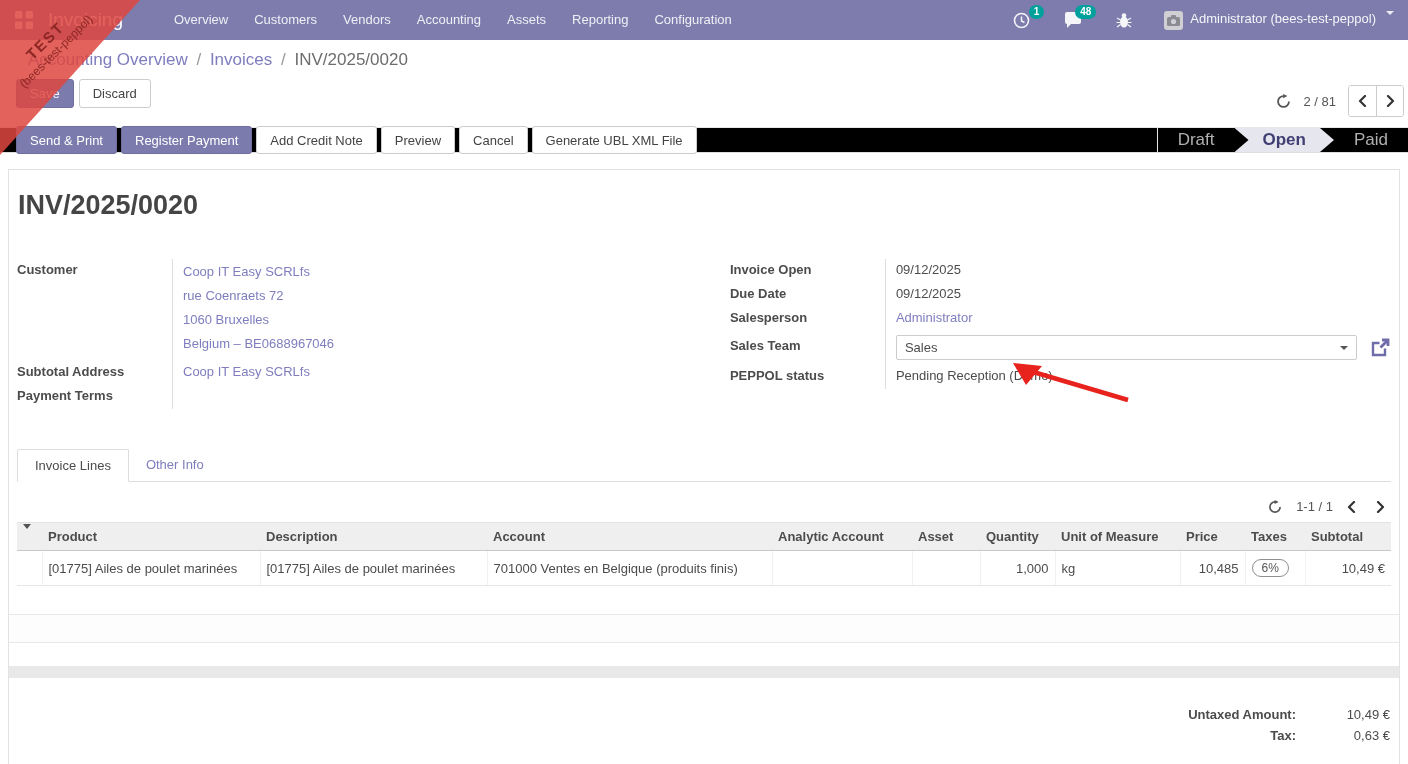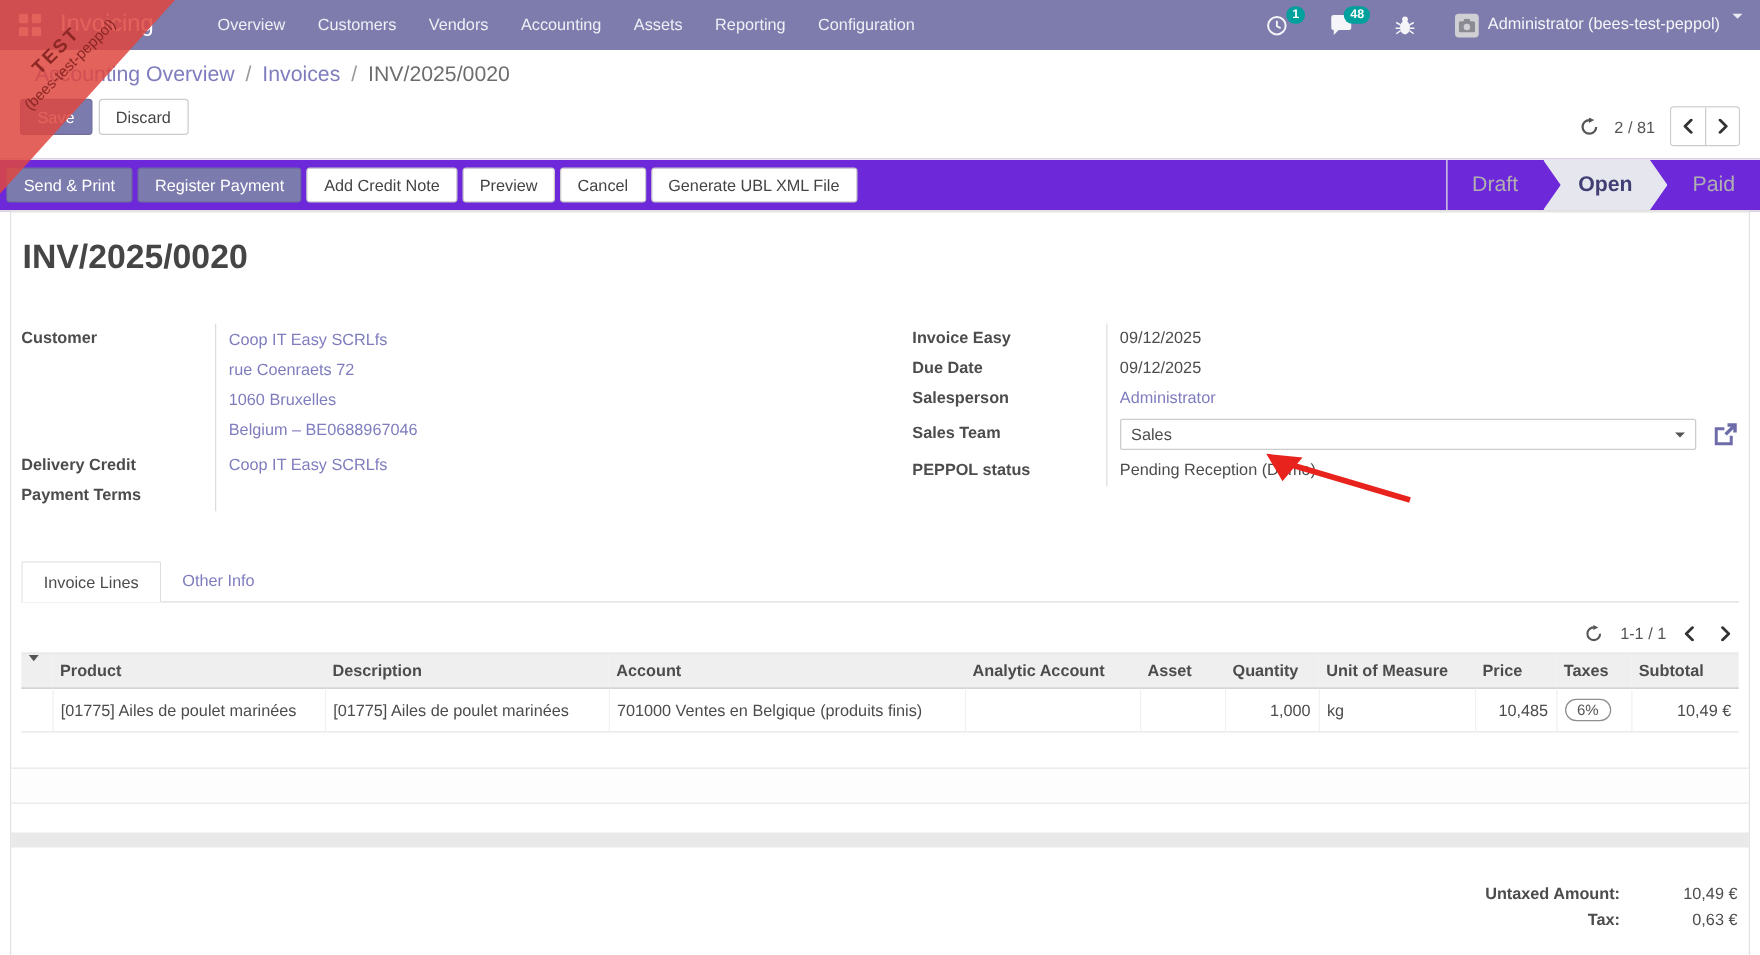--- a/index.html
+++ b/index.html
@@ -39,30 +39,30 @@
   
   .control-panel { position:absolute; top:40px; left:0; right:0; height:87px; background:#fff; padding:10px 16px 0; }
   .breadcrumb { font-size:17px; color:#6d6d6d; white-space:nowrap;margin-left:12px; }
   .bc-link { color:#7f7dbe; cursor:pointer; }
   .bc-sep { color:#999; padding:0 4px; }
   .cp-buttons { margin-top:9px; display:flex; gap:5px; }
   .btn { height:29px; padding:0 13px; border-radius:3px; font-size:13px; display:inline-flex;
          align-items:center; cursor:pointer; font-family:inherit; }
   .btn-primary { background:#7c7bad; border:1px solid #6f6e9d; color:#fff; }
   .btn-default { background:#fff; border:1px solid #ccc; color:#444; }
-  .cp-pager { position:absolute; right:16px; bottom:10px; display:flex; align-items:center; gap:12px;justify-content:center; }
+  .cp-pager { position:absolute; right:4px; bottom:10px; display:flex; align-items:center; gap:12px;justify-content:center; }
   .pager-count { color:#555; }
   .pager-group { display:flex; border:1px solid #ccc; border-radius:3px; overflow:hidden; }
   .pager-btn { width:27px; height:30px; background:#fff; display:flex; align-items:center; justify-content:center; cursor:pointer; }
   .pager-btn + .pager-btn { border-left:1px solid #ccc; }
 
   
-  .toolbar { position:absolute; top:127px; left:0; right:0; height:42px; background:#6d28d9;
+  .toolbar { position:absolute; top:127px; left:0; right:0; height:26px; background:#000000;
              border-top:1px solid #e6e6e6; border-bottom:1px solid #dedede;
-             display:flex; align-items:center; padding-left:5px; }
+             display:flex; align-items:center; padding-left:16px; }
   .toolbar .btn { height:28px; margin-right:4px; }
   .statusbar { margin-left:auto; height:100%; display:flex; align-items:stretch; border-left:1px solid #e6e6e6; }
   .status-step { display:flex; align-items:center; padding:0 20px; color:#b0b0b0; font-size:17px; cursor:pointer; }
   .status-step.active { background:#e6e6ee; color:#403e73; font-weight:bold; padding:0 28px;
         -webkit-clip-path:polygon(0 0, calc(100% - 14px) 0, 100% 50%, calc(100% - 14px) 100%, 0 100%, 14px 50%);
         clip-path:polygon(0 0, calc(100% - 14px) 0, 100% 50%, calc(100% - 14px) 100%, 0 100%, 14px 50%); }
 
   
   .sheet { position:absolute; top:169px; left:8px; right:8px; bottom:0; background:#fff;
            border:1px solid #e2e2e2; border-bottom:none; padding:20px 8px 0; }
@@ -243,32 +243,32 @@
       <div class="frow">
         <div class="flabel">Customer</div>
         <div class="fvalue">
           <div class="addr-line flink">Coop IT Easy SCRLfs</div>
           <div class="addr-line flink">rue Coenraets 72</div>
           <div class="addr-line flink">1060 Bruxelles</div>
           <div class="addr-line flink">Belgium – BE0688967046</div>
         </div>
       </div>
       <div class="frow">
-        <div class="flabel">Delivery Credit</div>
+        <div class="flabel">Subtotal Address</div>
         <div class="fvalue"><span class="flink">Coop IT Easy SCRLfs</span></div>
       </div>
       <div class="frow">
         <div class="flabel">Payment Terms</div>
         <div class="fvalue"></div>
       </div>
     </div>
 
     <div class="fgroup right">
       <div class="frow">
-        <div class="flabel">Invoice Easy</div>
+        <div class="flabel">Invoice Open</div>
         <div class="fvalue">09/12/2025</div>
       </div>
       <div class="frow">
         <div class="flabel">Due Date</div>
         <div class="fvalue">09/12/2025</div>
       </div>
       <div class="frow">
         <div class="flabel">Salesperson</div>
         <div class="fvalue"><span class="flink">Administrator</span></div>
       </div>

